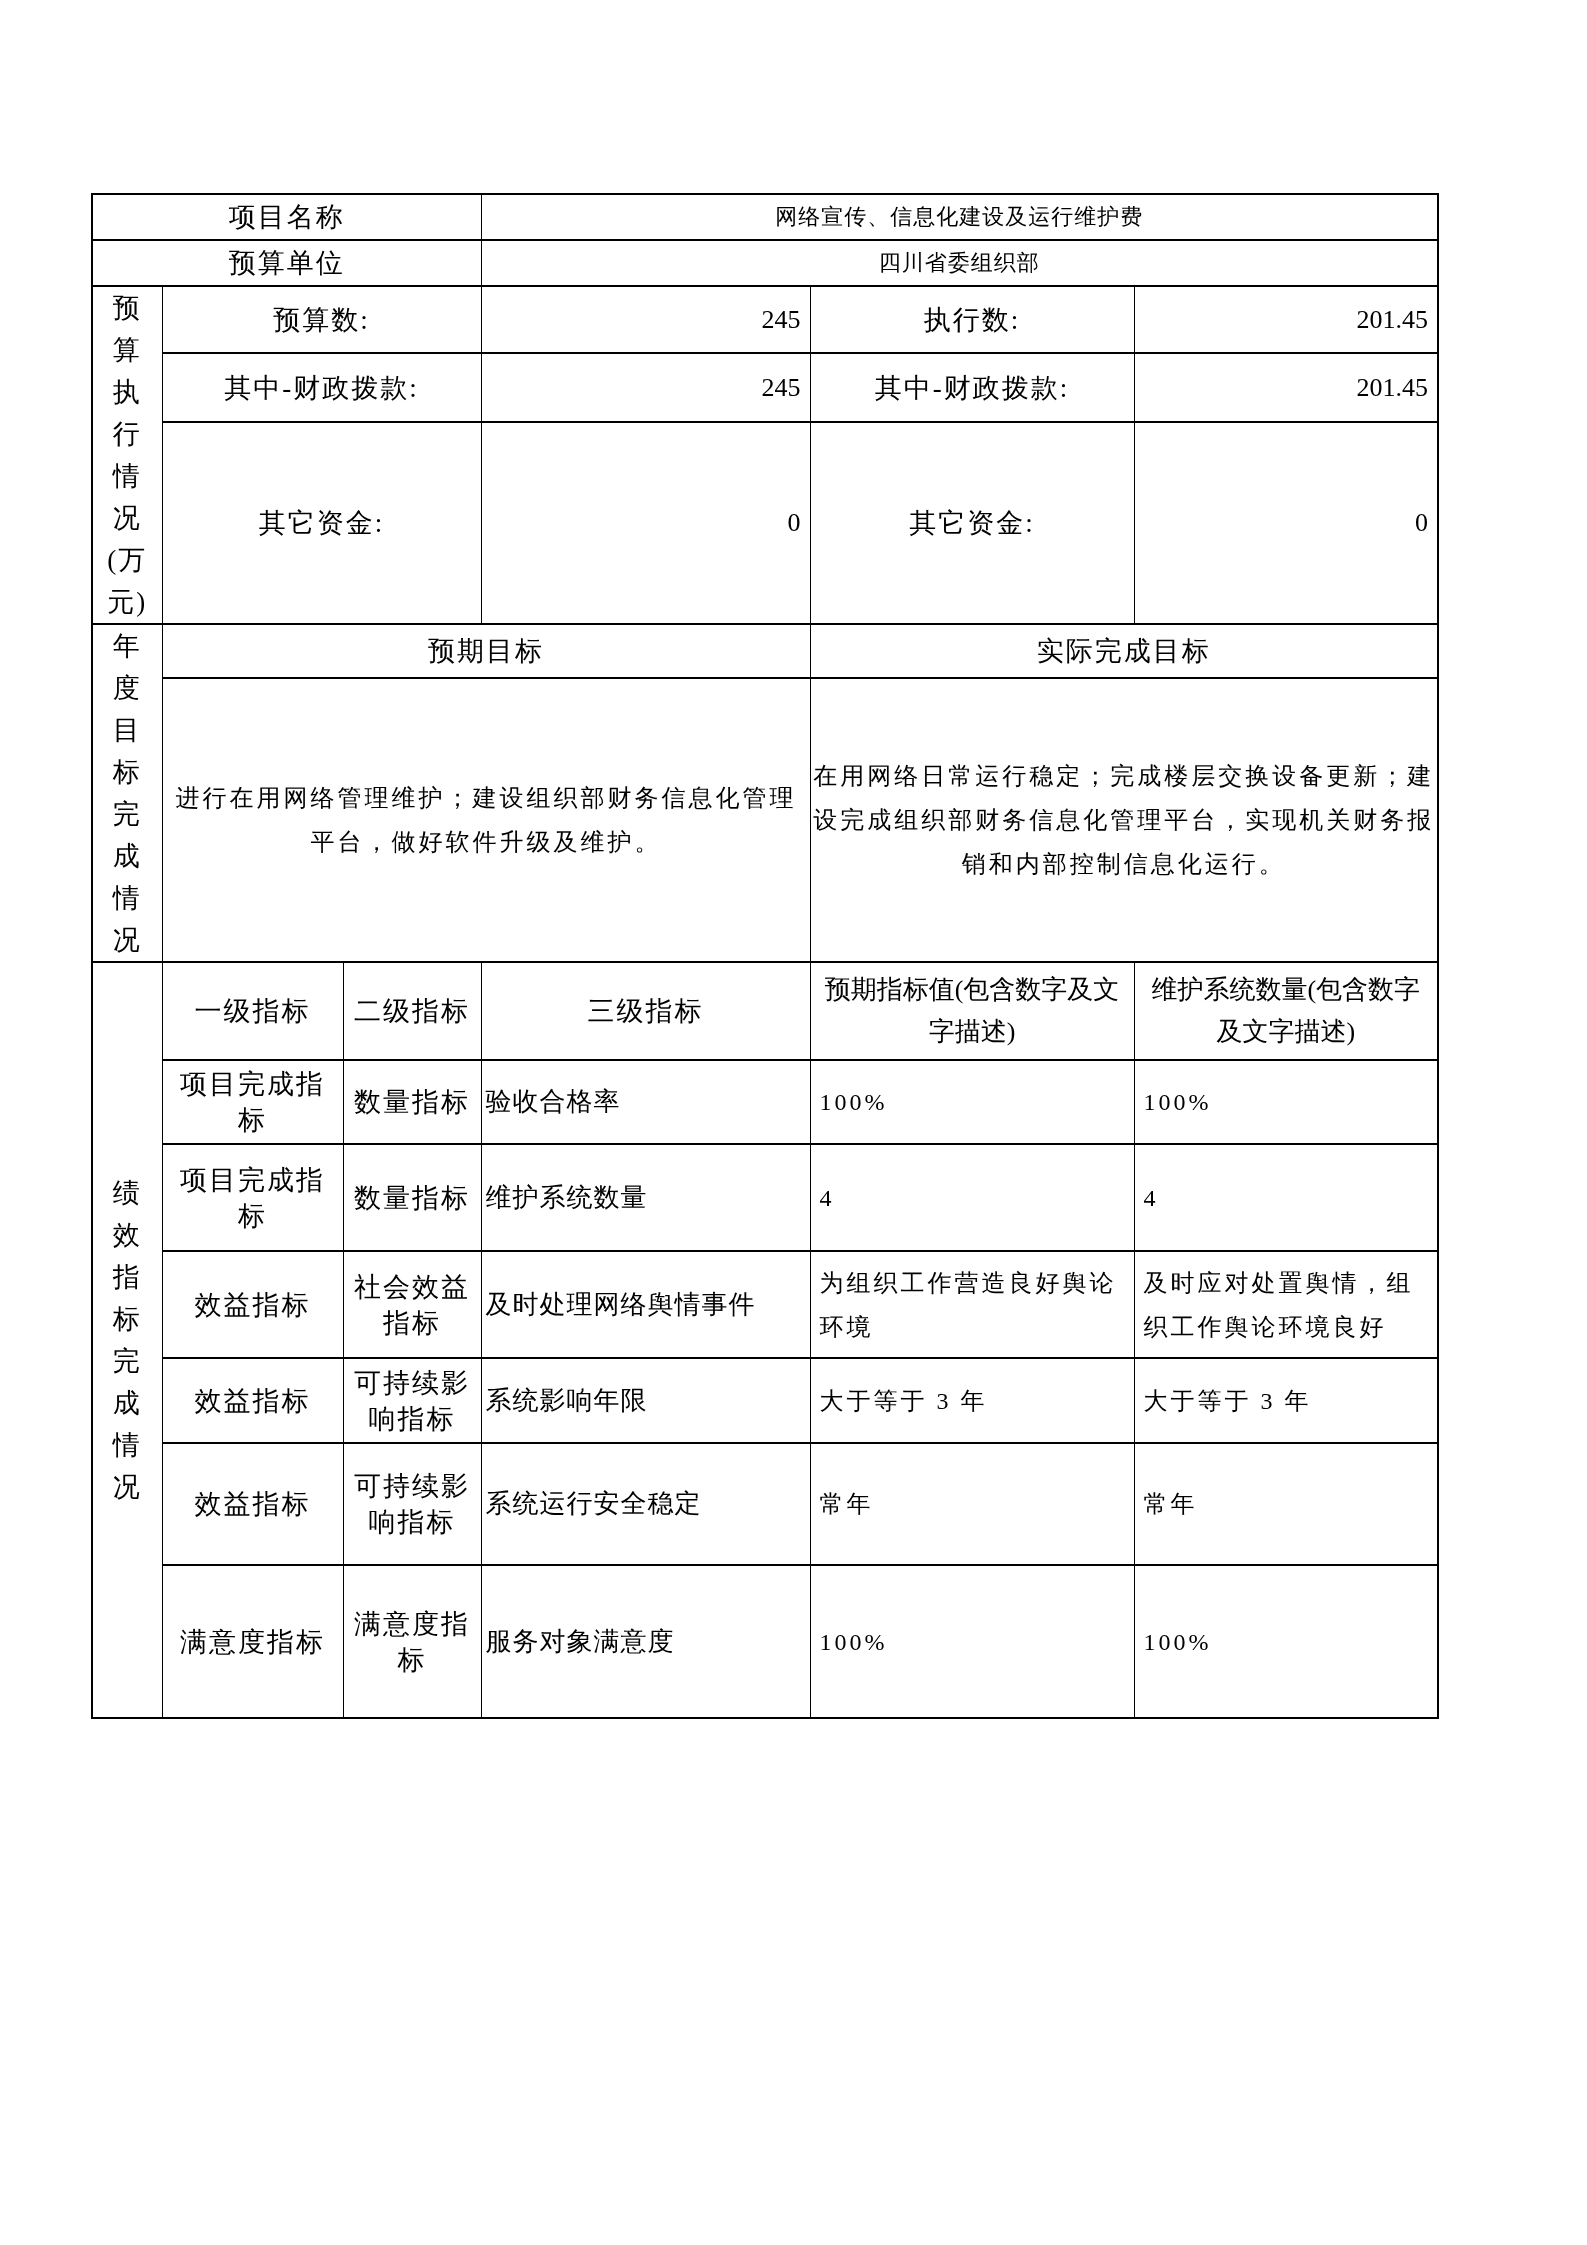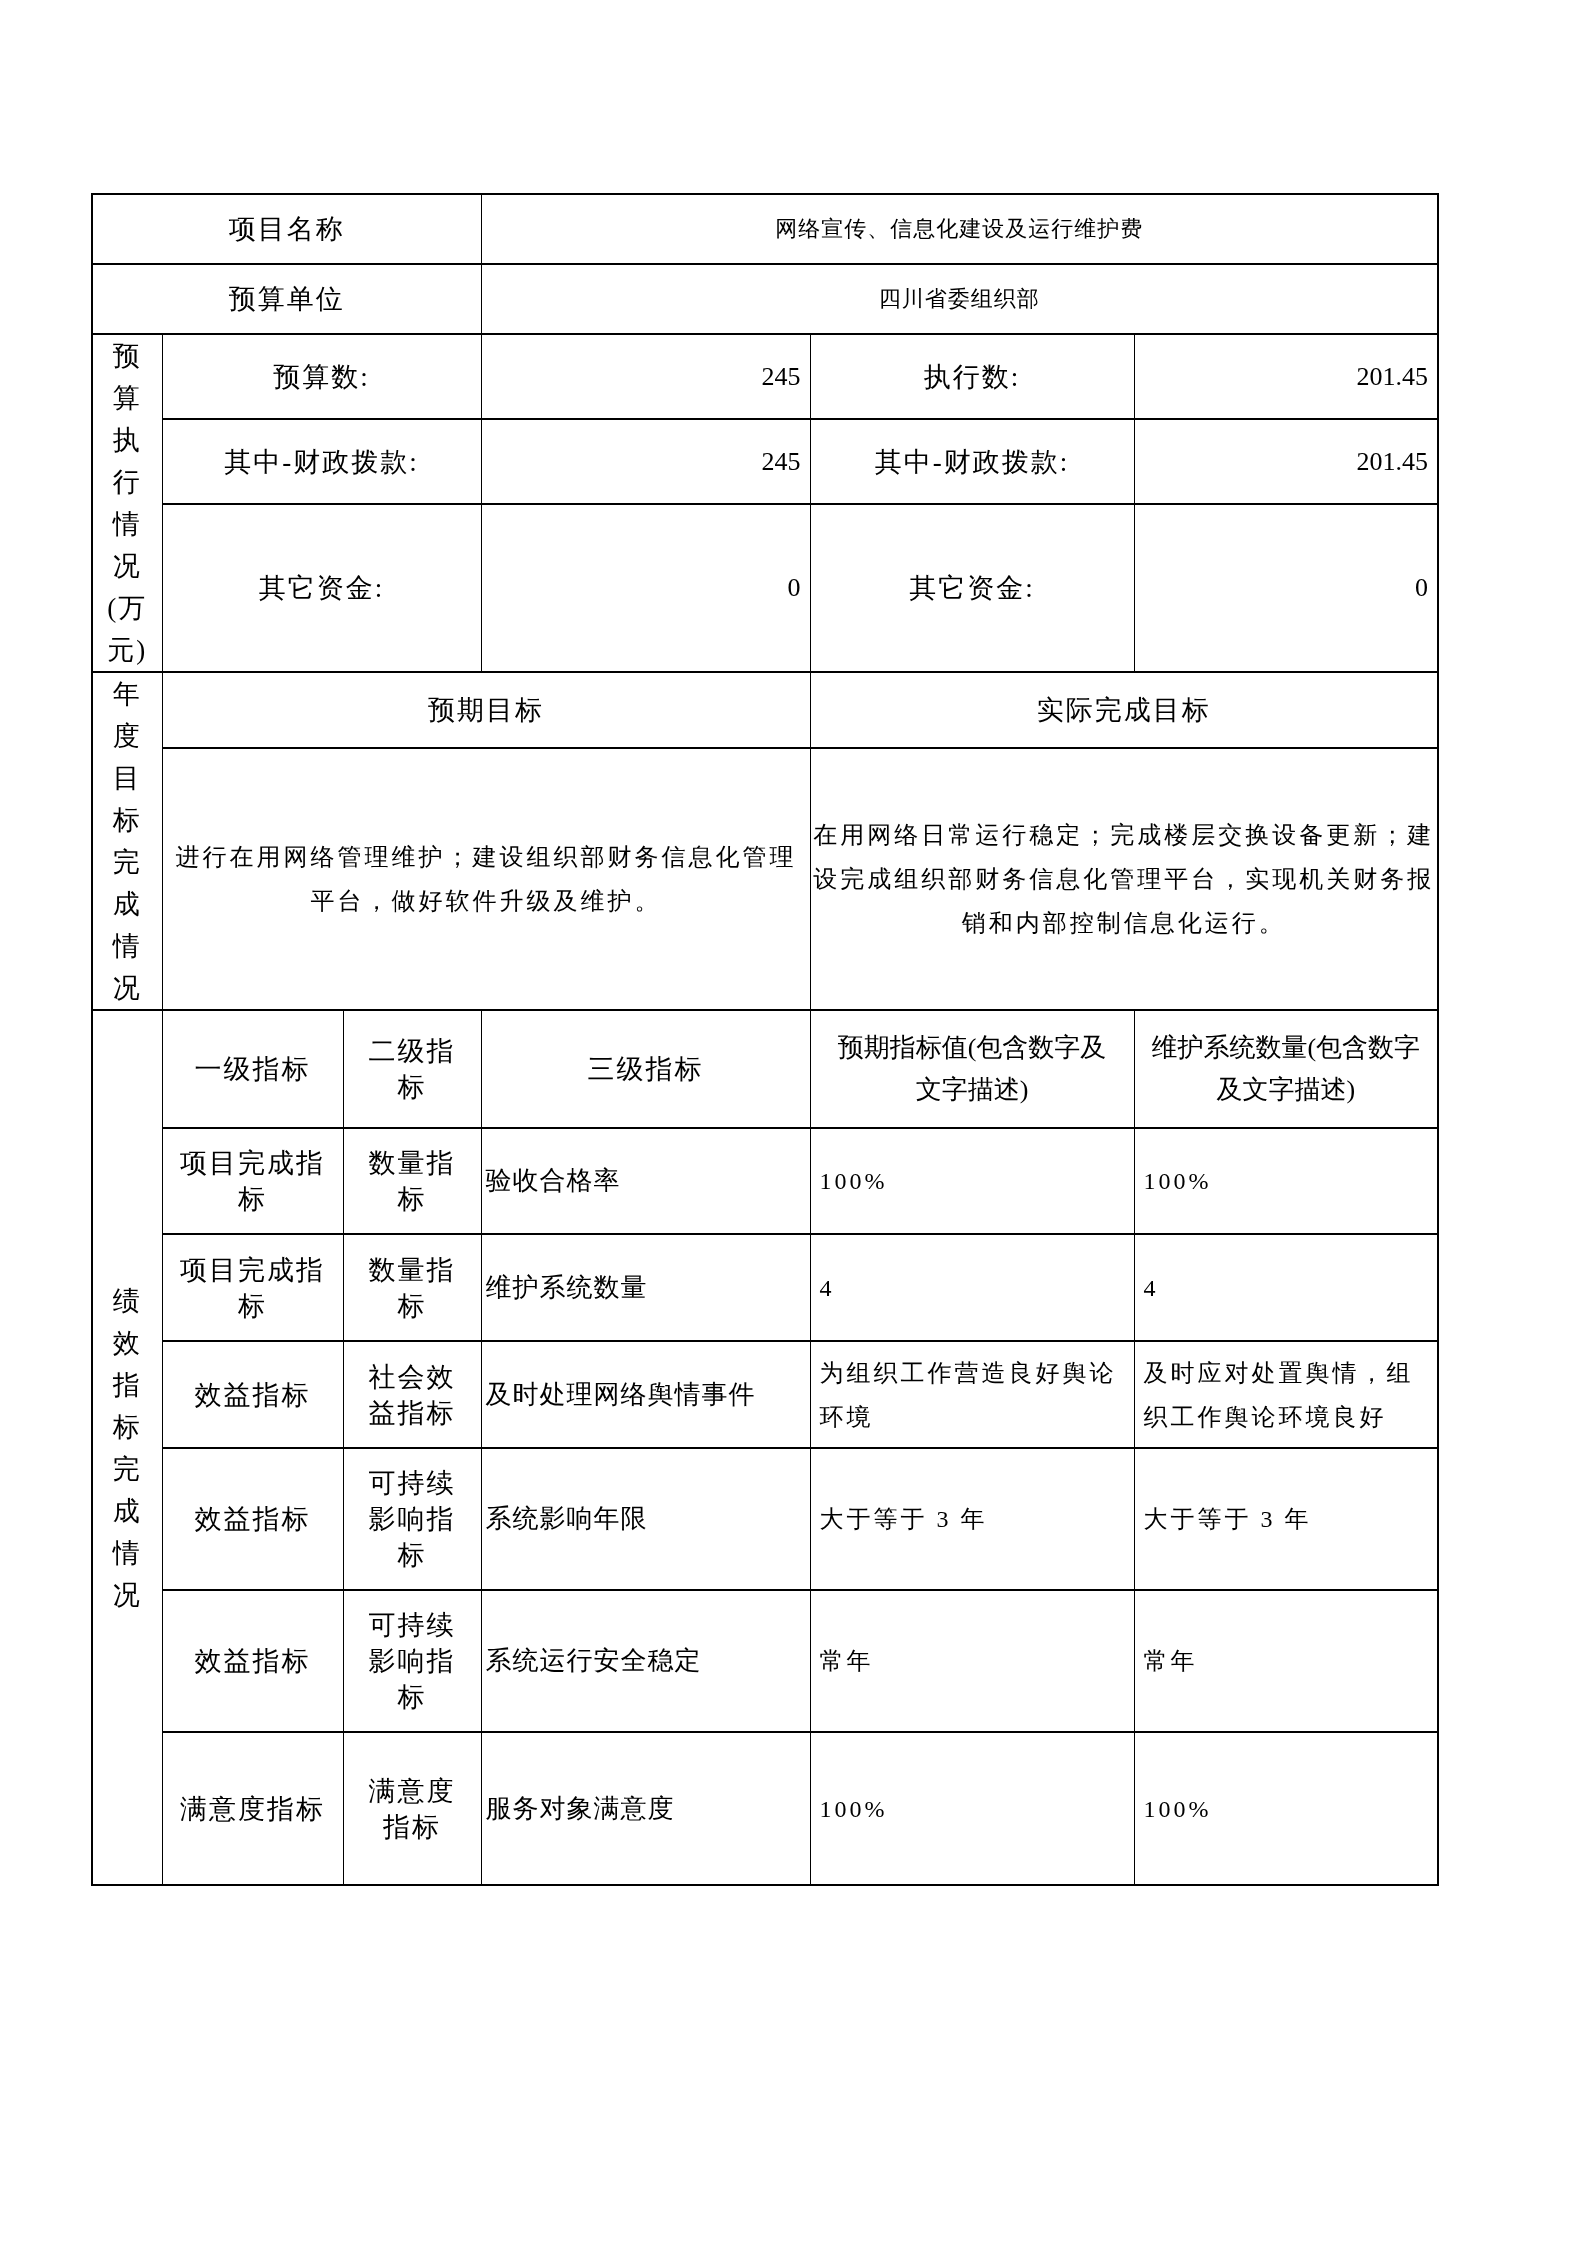--- a/index.html
+++ b/index.html
@@ -1,20 +1,20 @@
 <!DOCTYPE html>
 <html><head>
 <meta charset="utf-8">
 <style>
   html,body{margin:0;padding:0;background:#ffffff;}
   #page{position:relative;width:1587px;height:2245px;background:#ffffff;overflow:hidden;
         font-family:"Liberation Serif","DejaVu Serif",serif;color:#000;}
   table.report{position:absolute;left:91px;top:193px;width:1346px;
         border-collapse:collapse;table-layout:fixed;border:2px solid #000;}
-  td{border:solid #000;border-width:2px 1.5px;padding:16px;vertical-align:middle;
+  td{border:solid #000;border-width:2px 1.5px;padding:4px;vertical-align:middle;
      text-align:center;overflow:hidden;}
   
   .lbl   {font-size:27px;letter-spacing:2px;}
   .small {font-size:22px;letter-spacing:1px;}
   .num   {font-size:26px;text-align:right;padding-right:9px;}
   .vhead {font-size:27px;line-height:42px;letter-spacing:2px;padding:0 8px;}
   .para  {font-size:24px;letter-spacing:3px;line-height:44px;padding:0 1px;}
   .ld    {font-size:26px;letter-spacing:1px;text-align:left;padding-left:4px;line-height:40px;}
   .vd    {font-size:24px;letter-spacing:3px;text-align:left;padding:0 9px;line-height:44px;}
   .hdr2  {font-size:26px;line-height:42px;}

